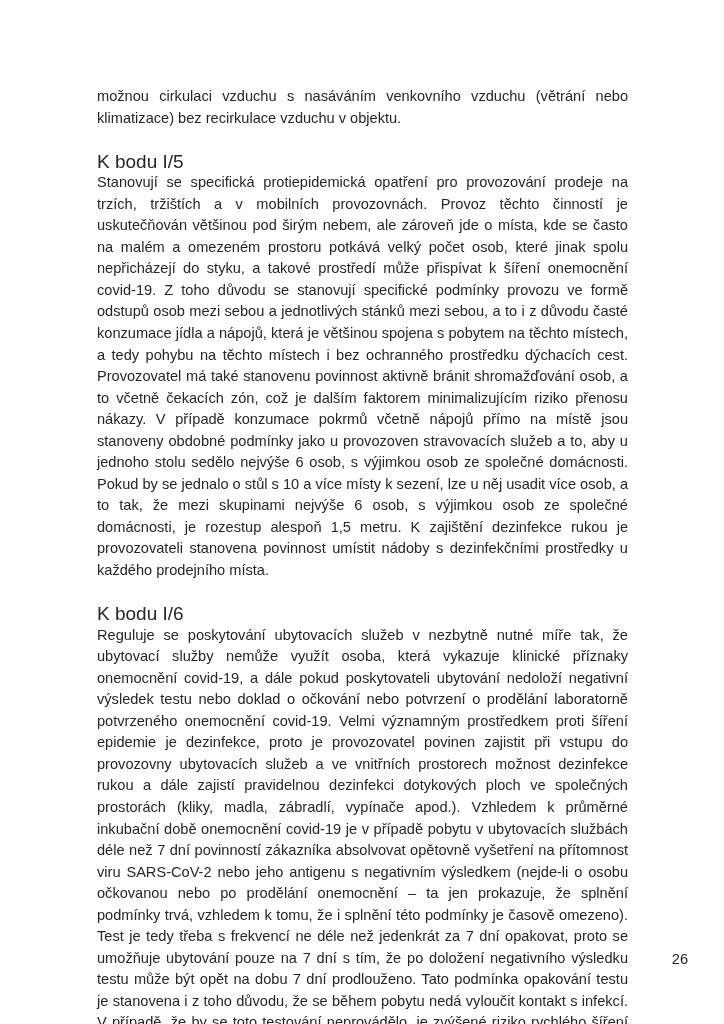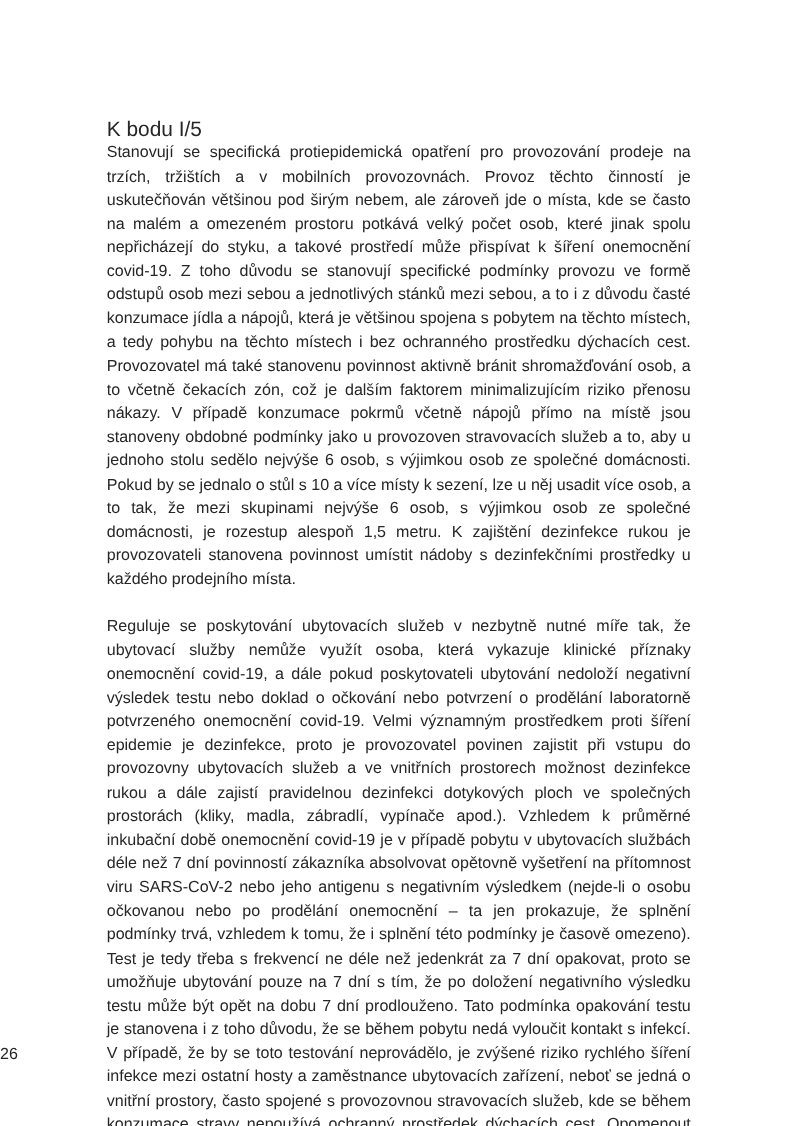--- a/index.html
+++ b/index.html
@@ -25,32 +25,35 @@
       text-align: justify;
       text-align-last: left;
     }
     .section { margin-top: 21.5px; }
     .section-heading { margin: 0; font-weight: normal; font-size: 19px; }
     .page-number {
       position: absolute;
       top: 951px;
       left: 0;
       width: 668px;
-      text-align: left;
+      text-align: right;
       font-size: 14.6px;
+      padding-left: 20px;
     }
   </style>
 </head>
 <body>
 
 <div class="page-content">
+  <p class="para">možnou cirkulaci vzduchu s nasáváním venkovního vzduchu (větrání nebo klimatizace) bez recirkulace vzduchu v objektu.</p>
 
   <div class="section">
     <h3 class="section-heading">K bodu I/5</h3>
     <p class="para">Stanovují se specifická protiepidemická opatření pro provozování prodeje na trzích, tržištích a v mobilních provozovnách. Provoz těchto činností je uskutečňován většinou pod širým nebem, ale zároveň jde o místa, kde se často na malém a omezeném prostoru potkává velký počet osob, které jinak spolu nepřicházejí do styku, a takové prostředí může přispívat k šíření onemocnění covid-19. Z toho důvodu se stanovují specifické podmínky provozu ve formě odstupů osob mezi sebou a jednotlivých stánků mezi sebou, a to i z důvodu časté konzumace jídla a nápojů, která je většinou spojena s pobytem na těchto místech, a tedy pohybu na těchto místech i bez ochranného prostředku dýchacích cest. Provozovatel má také stanovenu povinnost aktivně bránit shromažďování osob, a to včetně čekacích zón, což je dalším faktorem minimalizujícím riziko přenosu nákazy. V případě konzumace pokrmů včetně nápojů přímo na místě jsou stanoveny obdobné podmínky jako u provozoven stravovacích služeb a to, aby u jednoho stolu sedělo nejvýše 6 osob, s výjimkou osob ze společné domácnosti. Pokud by se jednalo o stůl s 10 a více místy k sezení, lze u něj usadit více osob, a to tak, že mezi skupinami nejvýše 6 osob, s výjimkou osob ze společné domácnosti, je rozestup alespoň 1,5 metru. K zajištění dezinfekce rukou je provozovateli stanovena povinnost umístit nádoby s dezinfekčními prostředky u každého prodejního místa.</p>
   </div>
 
   <div class="section">
+    <h3 class="section-heading">K bodu I/6</h3>
     <p class="para">Reguluje se poskytování ubytovacích služeb v nezbytně nutné míře tak, že ubytovací služby nemůže využít osoba, která vykazuje klinické příznaky onemocnění covid-19, a dále pokud poskytovateli ubytování nedoloží negativní výsledek testu nebo doklad o očkování nebo potvrzení o prodělání laboratorně potvrzeného onemocnění covid-19. Velmi významným prostředkem proti šíření epidemie je dezinfekce, proto je provozovatel povinen zajistit při vstupu do provozovny ubytovacích služeb a ve vnitřních prostorech možnost dezinfekce rukou a dále zajistí pravidelnou dezinfekci dotykových ploch ve společných prostorách (kliky, madla, zábradlí, vypínače apod.). Vzhledem k průměrné inkubační době onemocnění covid-19 je v případě pobytu v ubytovacích službách déle než 7 dní povinností zákazníka absolvovat opětovně vyšetření na přítomnost viru SARS-CoV-2 nebo jeho antigenu s negativním výsledkem (nejde-li o osobu očkovanou nebo po prodělání onemocnění – ta jen prokazuje, že splnění podmínky trvá, vzhledem k tomu, že i splnění této podmínky je časově omezeno). Test je tedy třeba s frekvencí ne déle než jedenkrát za 7 dní opakovat, proto se umožňuje ubytování pouze na 7 dní s tím, že po doložení negativního výsledku testu může být opět na dobu 7 dní prodlouženo. Tato podmínka opakování testu je stanovena i z toho důvodu, že se během pobytu nedá vyloučit kontakt s infekcí. V případě, že by se toto testování neprovádělo, je zvýšené riziko rychlého šíření infekce mezi ostatní hosty a zaměstnance ubytovacích zařízení, neboť se jedná o vnitřní prostory, často spojené s provozovnou stravovacích služeb, kde se během konzumace stravy nepoužívá ochranný prostředek dýchacích cest. Opomenout nelze ani skutečnost, že se jedná o dočasnou ubytovací službu, u které lze předpokládat vysokou fluktuaci osob z různých míst včetně zahraničí. Z tohoto důvodu je požadováno splnění podmínek podle bodu I/17 i přes evidenci ubytovaných osob, kterou provozovatelé těchto služeb běžně provádějí. V případě výskytu onemocnění je i přes tuto evidenci téměř nemožné trasovat rizikové kontakty, protože jde o cizí osoby, které se nijak neznají, a tedy si většinou ani vzájemného kontaktu při pobytu ve společných prostorech ubytovacího zařízení nejsou vědomé.</p>
   </div>
 </div>
 
 <div class="page-number">26</div>
 
 </body></html>

